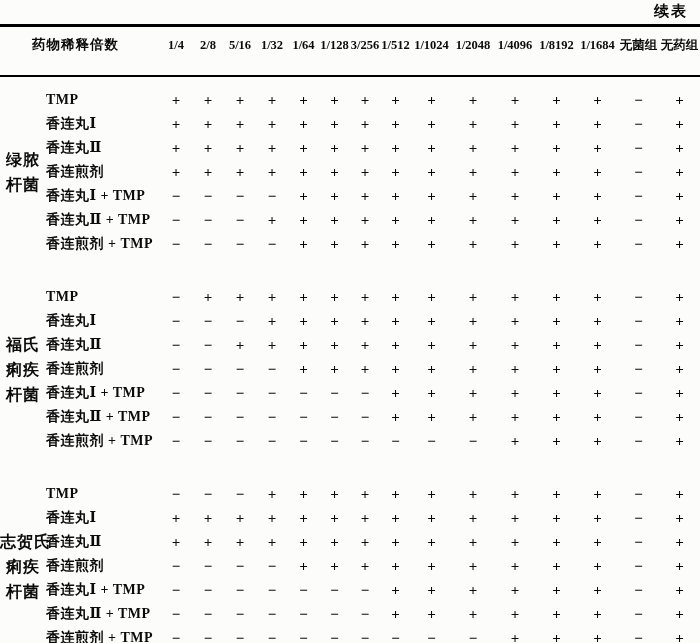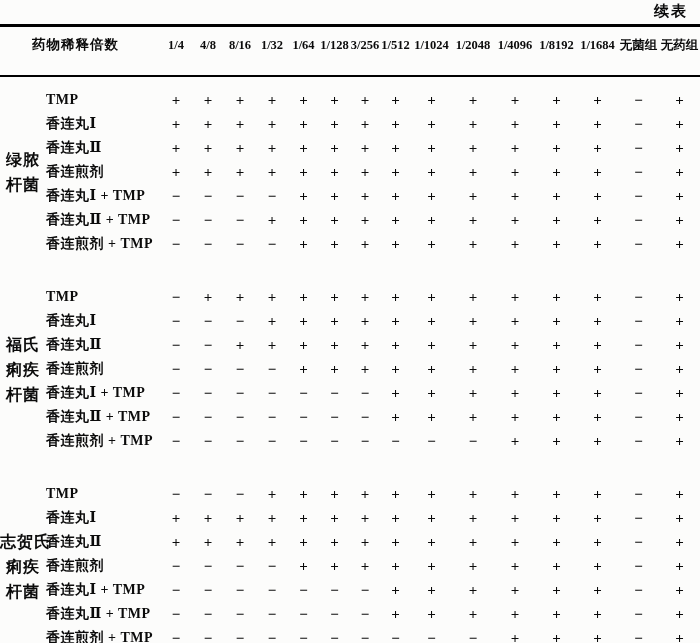--- a/index.html
+++ b/index.html
@@ -78,22 +78,22 @@
         <col style="width: 42px;">
         <col style="width: 41px;">
         <col style="width: 41px;">
         <col style="width: 41px;">
         <col style="width: 41px;">
       </colgroup>
     <thead id="thead">
         <tr>
           <th class="main" colspan="2">药物稀释倍数</th>
           <th>1/4</th>
-          <th>4/8</th>
-          <th>8/16</th>
+          <th>2/8</th>
+          <th>5/16</th>
           <th>1/32</th>
           <th>1/64</th>
           <th>1/128</th>
           <th>3/256</th>
           <th>1/512</th>
           <th>1/1024</th>
           <th>1/2048</th>
           <th>1/4096</th>
           <th>1/8192</th>
           <th>1/1684</th>

